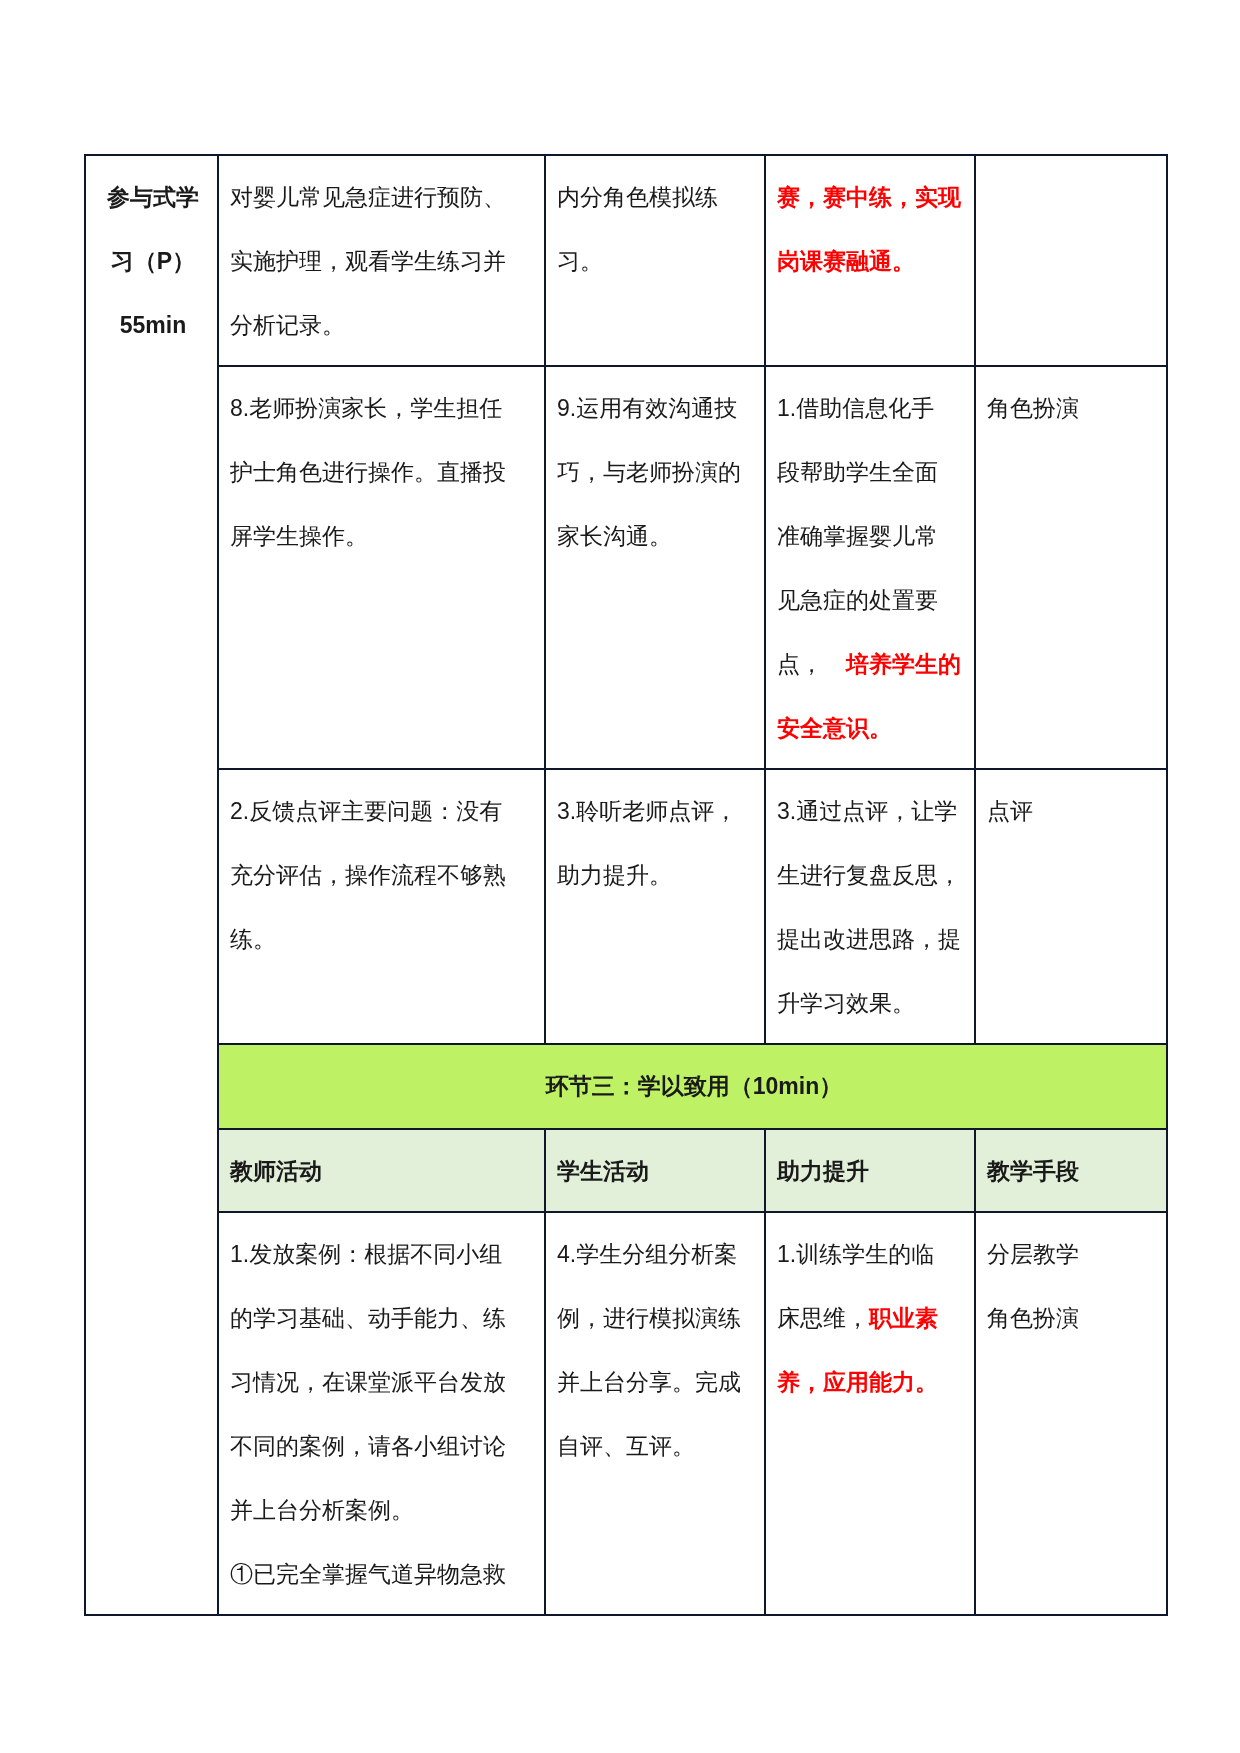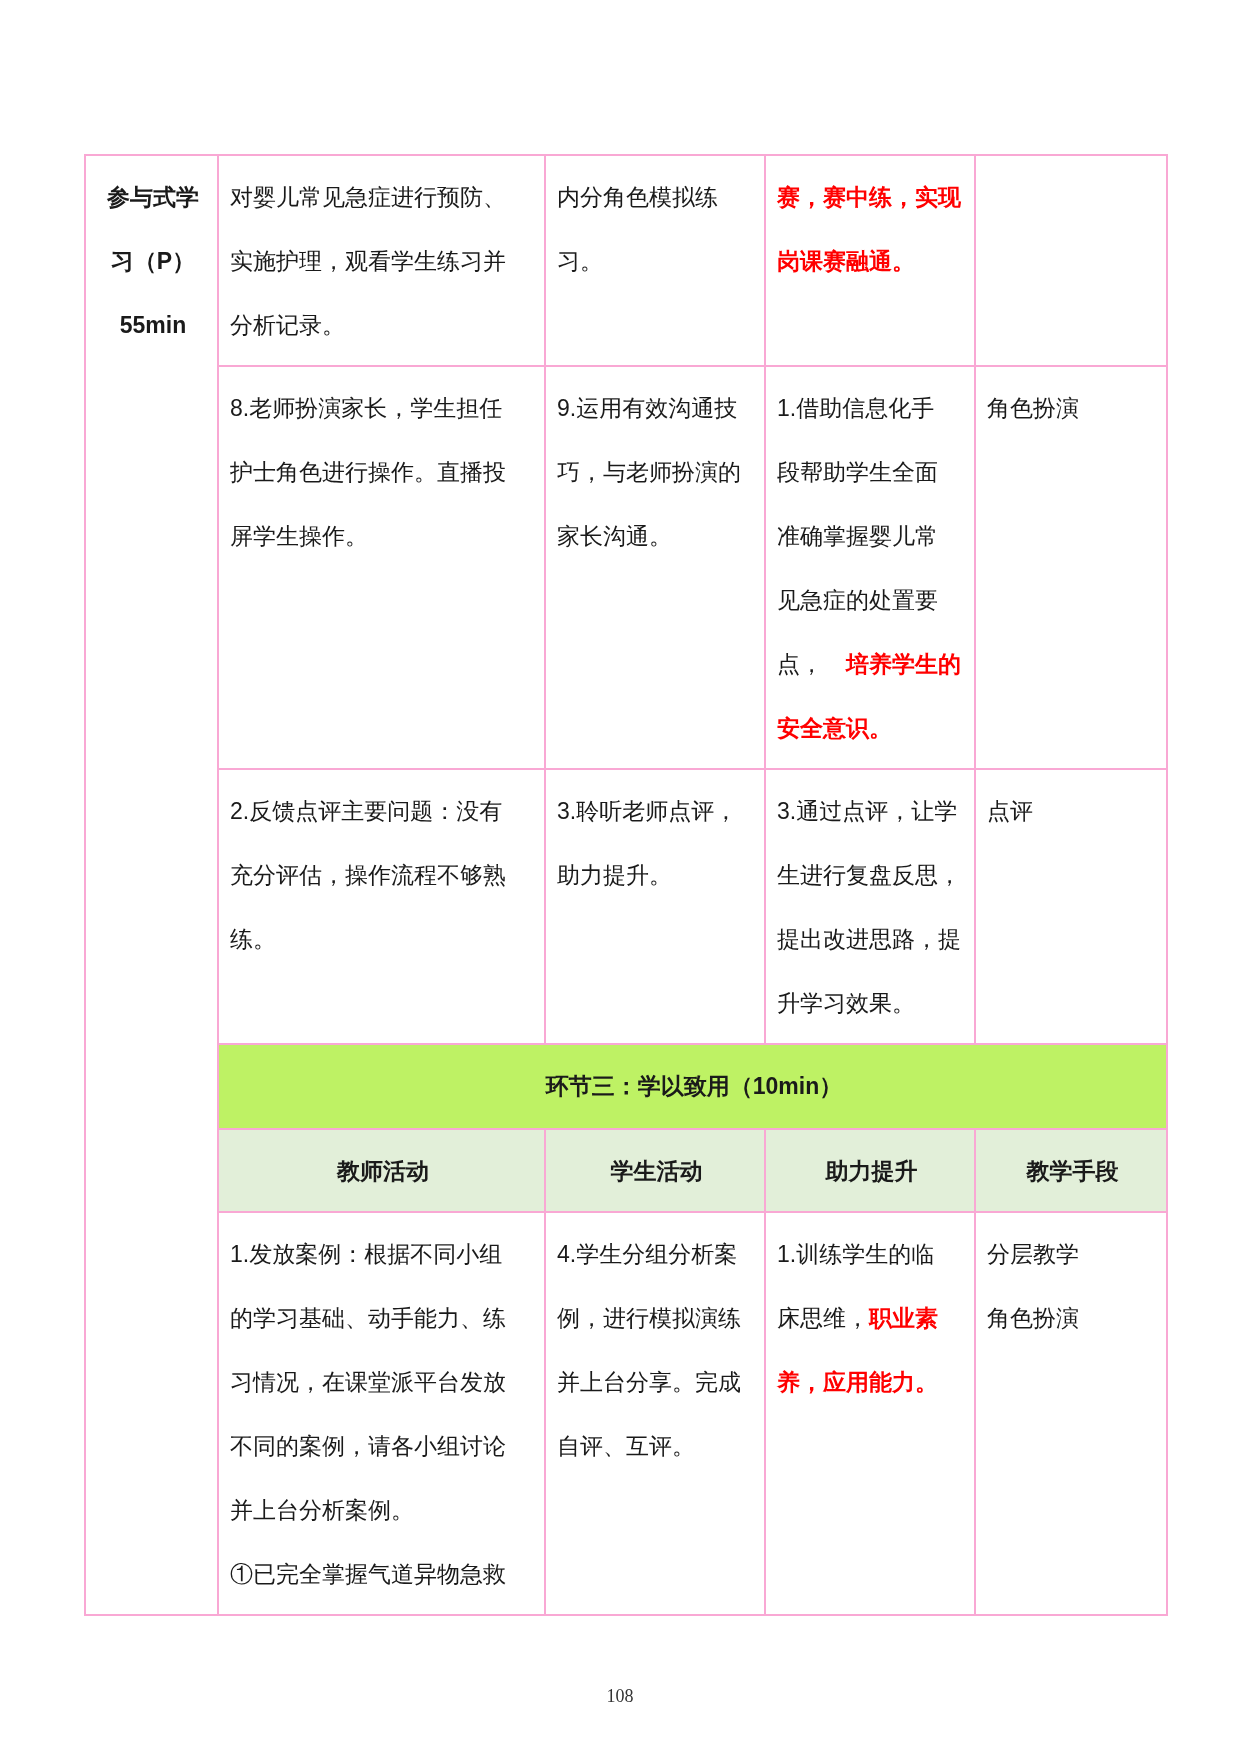--- a/index.html
+++ b/index.html
@@ -17,21 +17,21 @@
   }
   table.lesson-table {
     position: absolute;
     left: 84px;
     top: 154px;
     width: 1082px;
     border-collapse: collapse;
     table-layout: fixed;
   }
   table.lesson-table td {
-    border: 2px solid #f9a8d4;
+    border: 2px solid #0f172a;
     vertical-align: top;
     padding: 9px 8px 8px 11px;
     font-size: 23px;
     line-height: 64px;
     color: #1a1a1a;
     white-space: pre;
     overflow: visible;
   }
   td.rowlabel {
     text-align: center;
@@ -47,21 +47,20 @@
     vertical-align: middle;
     font-weight: bold;
     font-size: 24px;
     color: #2e74b5;
     line-height: 28px;
     padding: 0;
     white-space: normal;
   }
   td.col-header {
     background: #e2efd9;
-    text-align: center;
     vertical-align: middle;
     font-weight: bold;
     font-size: 23px;
     color: #111111;
     line-height: 26px;
     padding: 0;
     white-space: normal;
   }
   .seg-red {
     color: #ff0000;
@@ -160,14 +159,13 @@
 自评、互评。</td>
       <td><span>1.训练学生的临
 床思维，</span><span class="seg-red">职业素
 养，应用能力。</span></td>
       <td>分层教学
 角色扮演</td>
     </tr>
   </tbody>
     </table>
 
-  <div class="pagenum">108</div>
 </div>
 
 </body></html>

